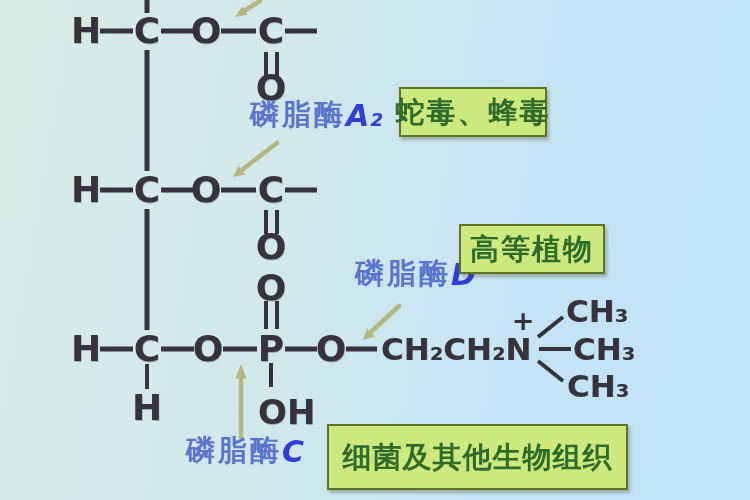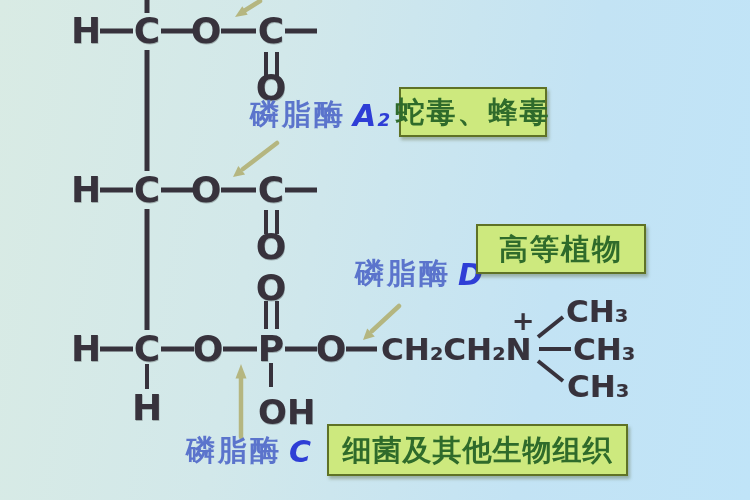--- a/index.html
+++ b/index.html
@@ -13,21 +13,21 @@
     position:absolute; transform:translate(-50%,-50%);
     font-weight:bold; color:#37323c; white-space:nowrap; line-height:1;
     text-shadow:0.5px 0.5px 0 rgba(0,0,0,.25);
   }
   .atom.anchor-left { transform:translate(0,-50%); }
   .sz36 { font-size:36px; }
   .sz31 { font-size:31px; }
   .sz34 { font-size:34px; }
   .sz27 { font-size:27px; }
   .enzyme {
-    position:absolute; display:flex; align-items:flex-end; gap:7px;
+    position:absolute; display:flex; align-items:flex-end; gap:0;
     font-weight:bold; white-space:nowrap; line-height:1;
   }
   .enzyme .prefix { color:#5b74cc; font-size:29px; letter-spacing:3px; }
   .enzyme .letter { color:#2e3ed6; font-size:30px; font-style:italic; transform:translateY(2px); }
   .gbox {
     position:absolute; box-sizing:border-box;
     background:#cde97e; border:2px solid #5f7226;
     box-shadow:2px 3px 3px rgba(70,80,30,.35);
     display:flex; align-items:center; justify-content:center;
     color:#2f6b2b; font-weight:bold; font-size:29px; letter-spacing:2px;
@@ -133,16 +133,16 @@
   <div class="enzyme" style="left:355px;top:258px">
     <span class="prefix">磷脂酶</span>
     <span class="letter">D</span>
   </div>
   <div class="enzyme" style="left:186px;top:435px">
     <span class="prefix">磷脂酶</span>
     <span class="letter">C</span>
   </div>
 
   <div class="gbox" style="left:399px;top:87px;width:148px;height:50px">蛇毒、蜂毒</div>
-  <div class="gbox" style="left:476px;top:224px;width:170px;height:50px">高等植物</div>
-  <div class="gbox" style="left:327px;top:424px;width:301px;height:52px;letter-spacing:1px">细菌及其他生物组织</div>
+  <div class="gbox" style="left:459px;top:224px;width:146px;height:50px">高等植物</div>
+  <div class="gbox" style="left:327px;top:424px;width:301px;height:66px;letter-spacing:1px">细菌及其他生物组织</div>
 
 </div>
 
 </body></html>

